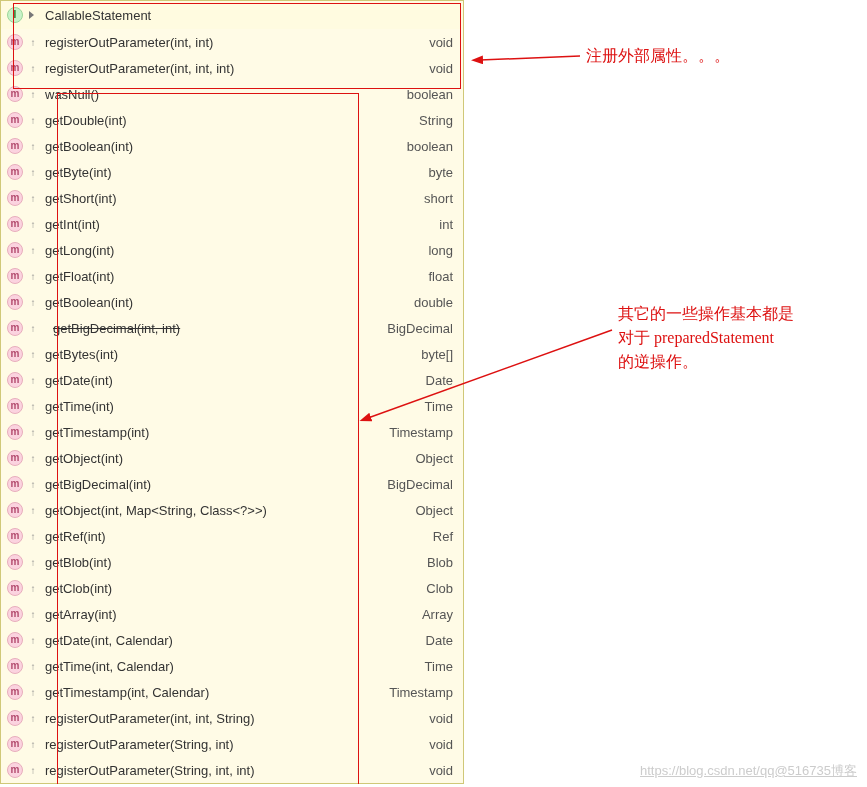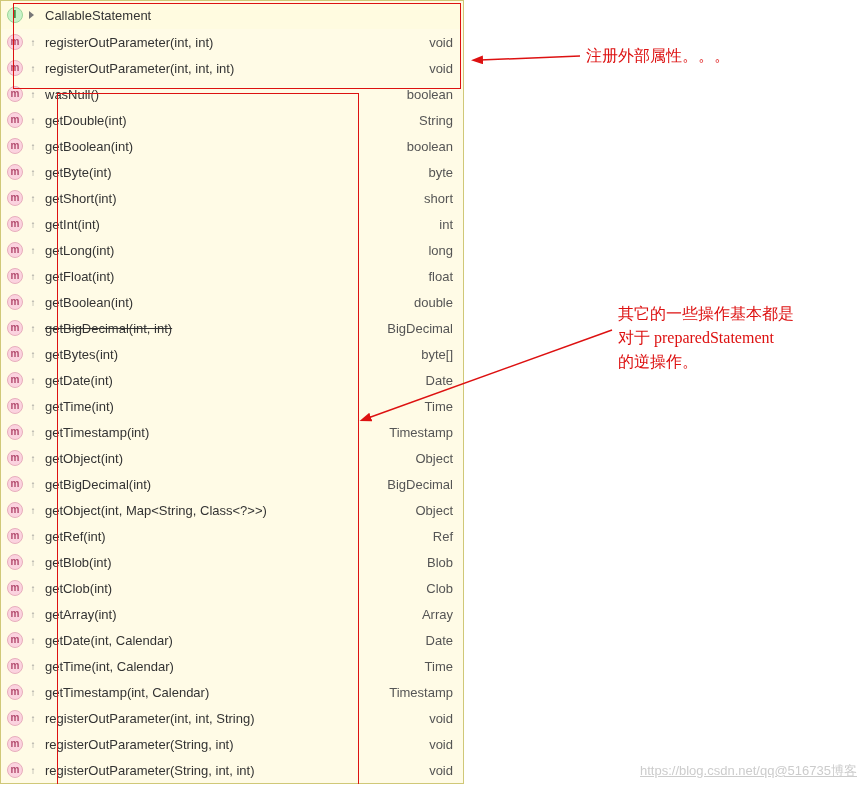--- a/index.html
+++ b/index.html
@@ -70,21 +70,21 @@
   .i-icon { background: #c8f2c8; color: #2e7d32; border:1px solid #9bd79b;}
   .m-icon { background: #fbd3df; color: #b34b6f; border:1px solid #e8aebd;}
   .chev {
     display:inline-block;
     width:0;height:0;
     border-top:4px solid transparent;
     border-bottom:4px solid transparent;
     border-left:5px solid #777;
     margin-right:4px;
   }
-  .deprecated { text-decoration: line-through; }
+  .deprecated { text-decoration: line-through; margin-left: 8px; }
   .box-top {
     position:absolute;
     left:12px; top:2px; right:2px; height:86px;
     border:1.5px solid #d11;
     pointer-events:none;
   }
   .box-mid {
     position:absolute;
     left:56px; top:92px; width:302px; height:694px;
     border:1.5px solid #d11;

